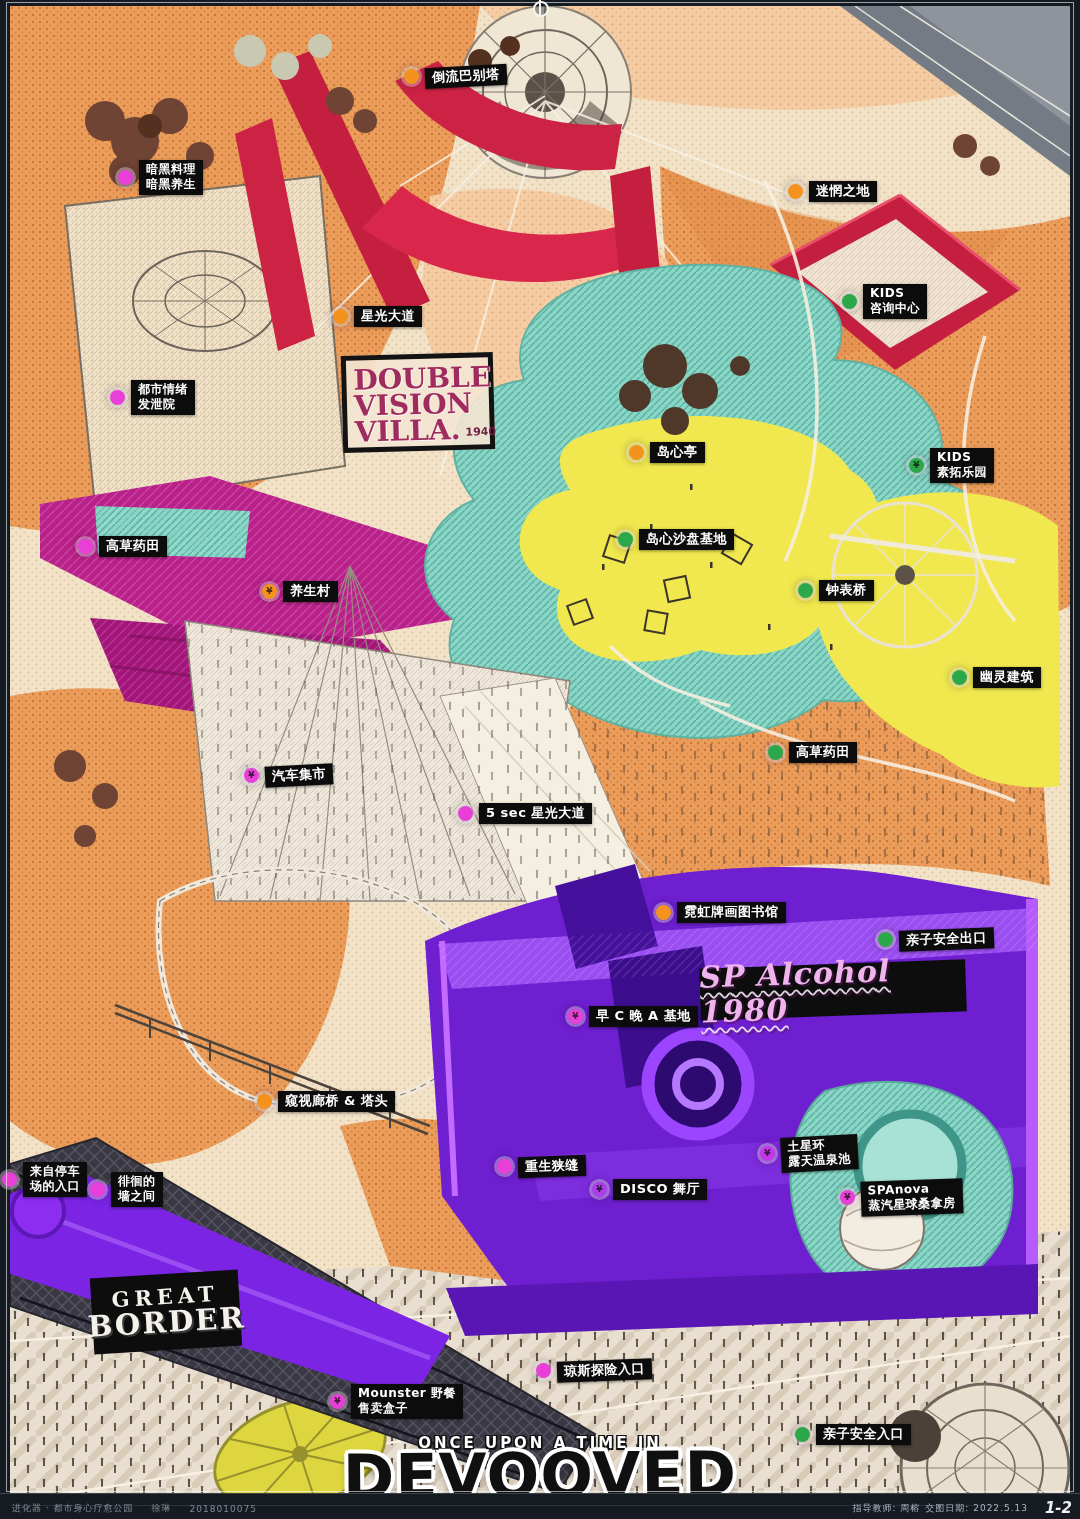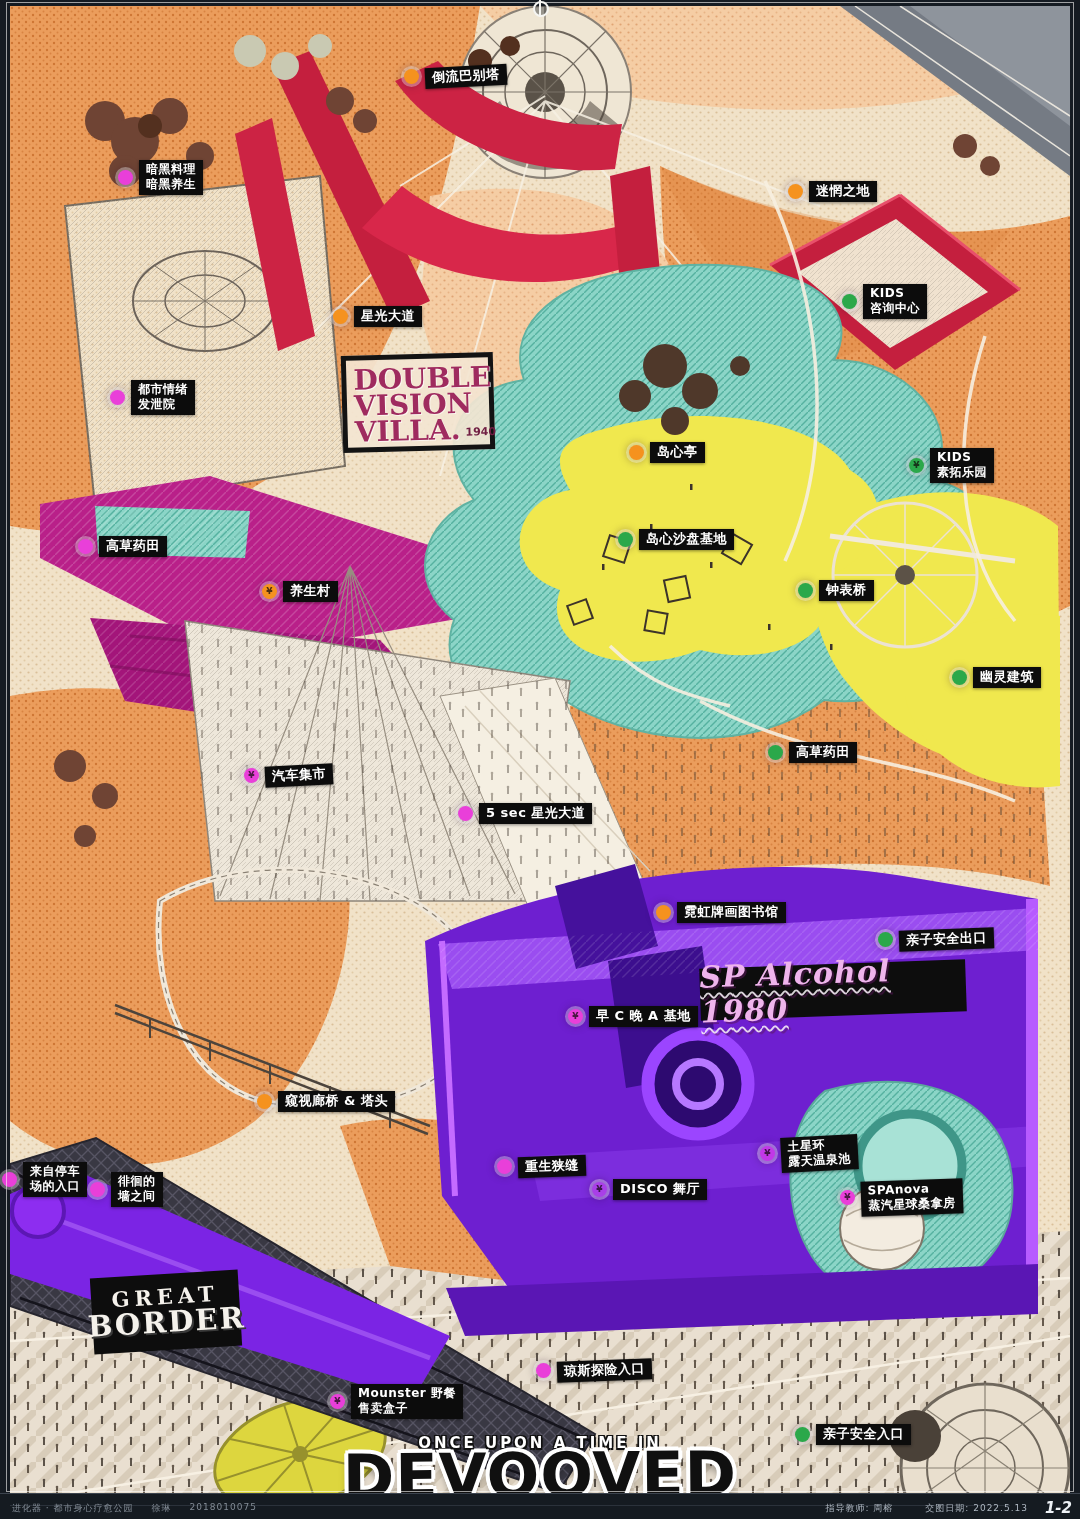--- a/index.html
+++ b/index.html
@@ -49,22 +49,22 @@
           text-shadow:-1.5px -1.5px 0 #111,1.5px -1.5px 0 #111,-1.5px 1.5px 0 #111,1.5px 1.5px 0 #111,0 2px 3px rgba(0,0,0,.5);}
   .big-title{position:absolute;left:50%;top:1445px;transform:translateX(-50%) rotate(-.5deg);z-index:30;
           color:#101010;font-weight:900;font-size:62px;letter-spacing:1px;white-space:nowrap;line-height:1;
           text-shadow:-3px -3px 0 #fff,3px -3px 0 #fff,-3px 3px 0 #fff,3px 3px 0 #fff,-4px 0 0 #fff,4px 0 0 #fff,
                       0 -4px 0 #fff,0 4px 0 #fff,0 8px 10px rgba(0,0,0,.4);}
 
   
   .bar{position:absolute;left:0;right:0;bottom:0;height:25px;background:#151b21;border-top:1px solid #3c444e;
        z-index:35;display:flex;align-items:center;}
   .bar .line{position:absolute;left:10px;right:70px;top:11px;height:1px;background:#2b323b;}
-  .bar .lt{position:absolute;left:12px;bottom:4px;font-size:9px;color:#828b95;letter-spacing:1px;display:flex;gap:18px;}
-  .bar .rt{position:absolute;right:52px;bottom:4px;font-size:9px;color:#aeb7c1;letter-spacing:1px;display:flex;gap:32px;}
+  .bar .lt{position:absolute;left:12px;bottom:4px;font-size:9px;color:#828b95;letter-spacing:1px;display:flex;gap:18px;align-items:center;}
+  .bar .rt{position:absolute;right:52px;bottom:4px;font-size:9px;color:#aeb7c1;letter-spacing:1px;display:flex;gap:5px;}
   .bar .pg{position:absolute;right:8px;bottom:2px;font-size:15px;font-weight:900;color:#eef2f6;font-style:italic;}
 </style>
 </head>
 <body>
 
 <div class="poster">
 
   <div class="map">
     <svg width="1060" height="1487" viewBox="0 0 1060 1487">
       <defs>

